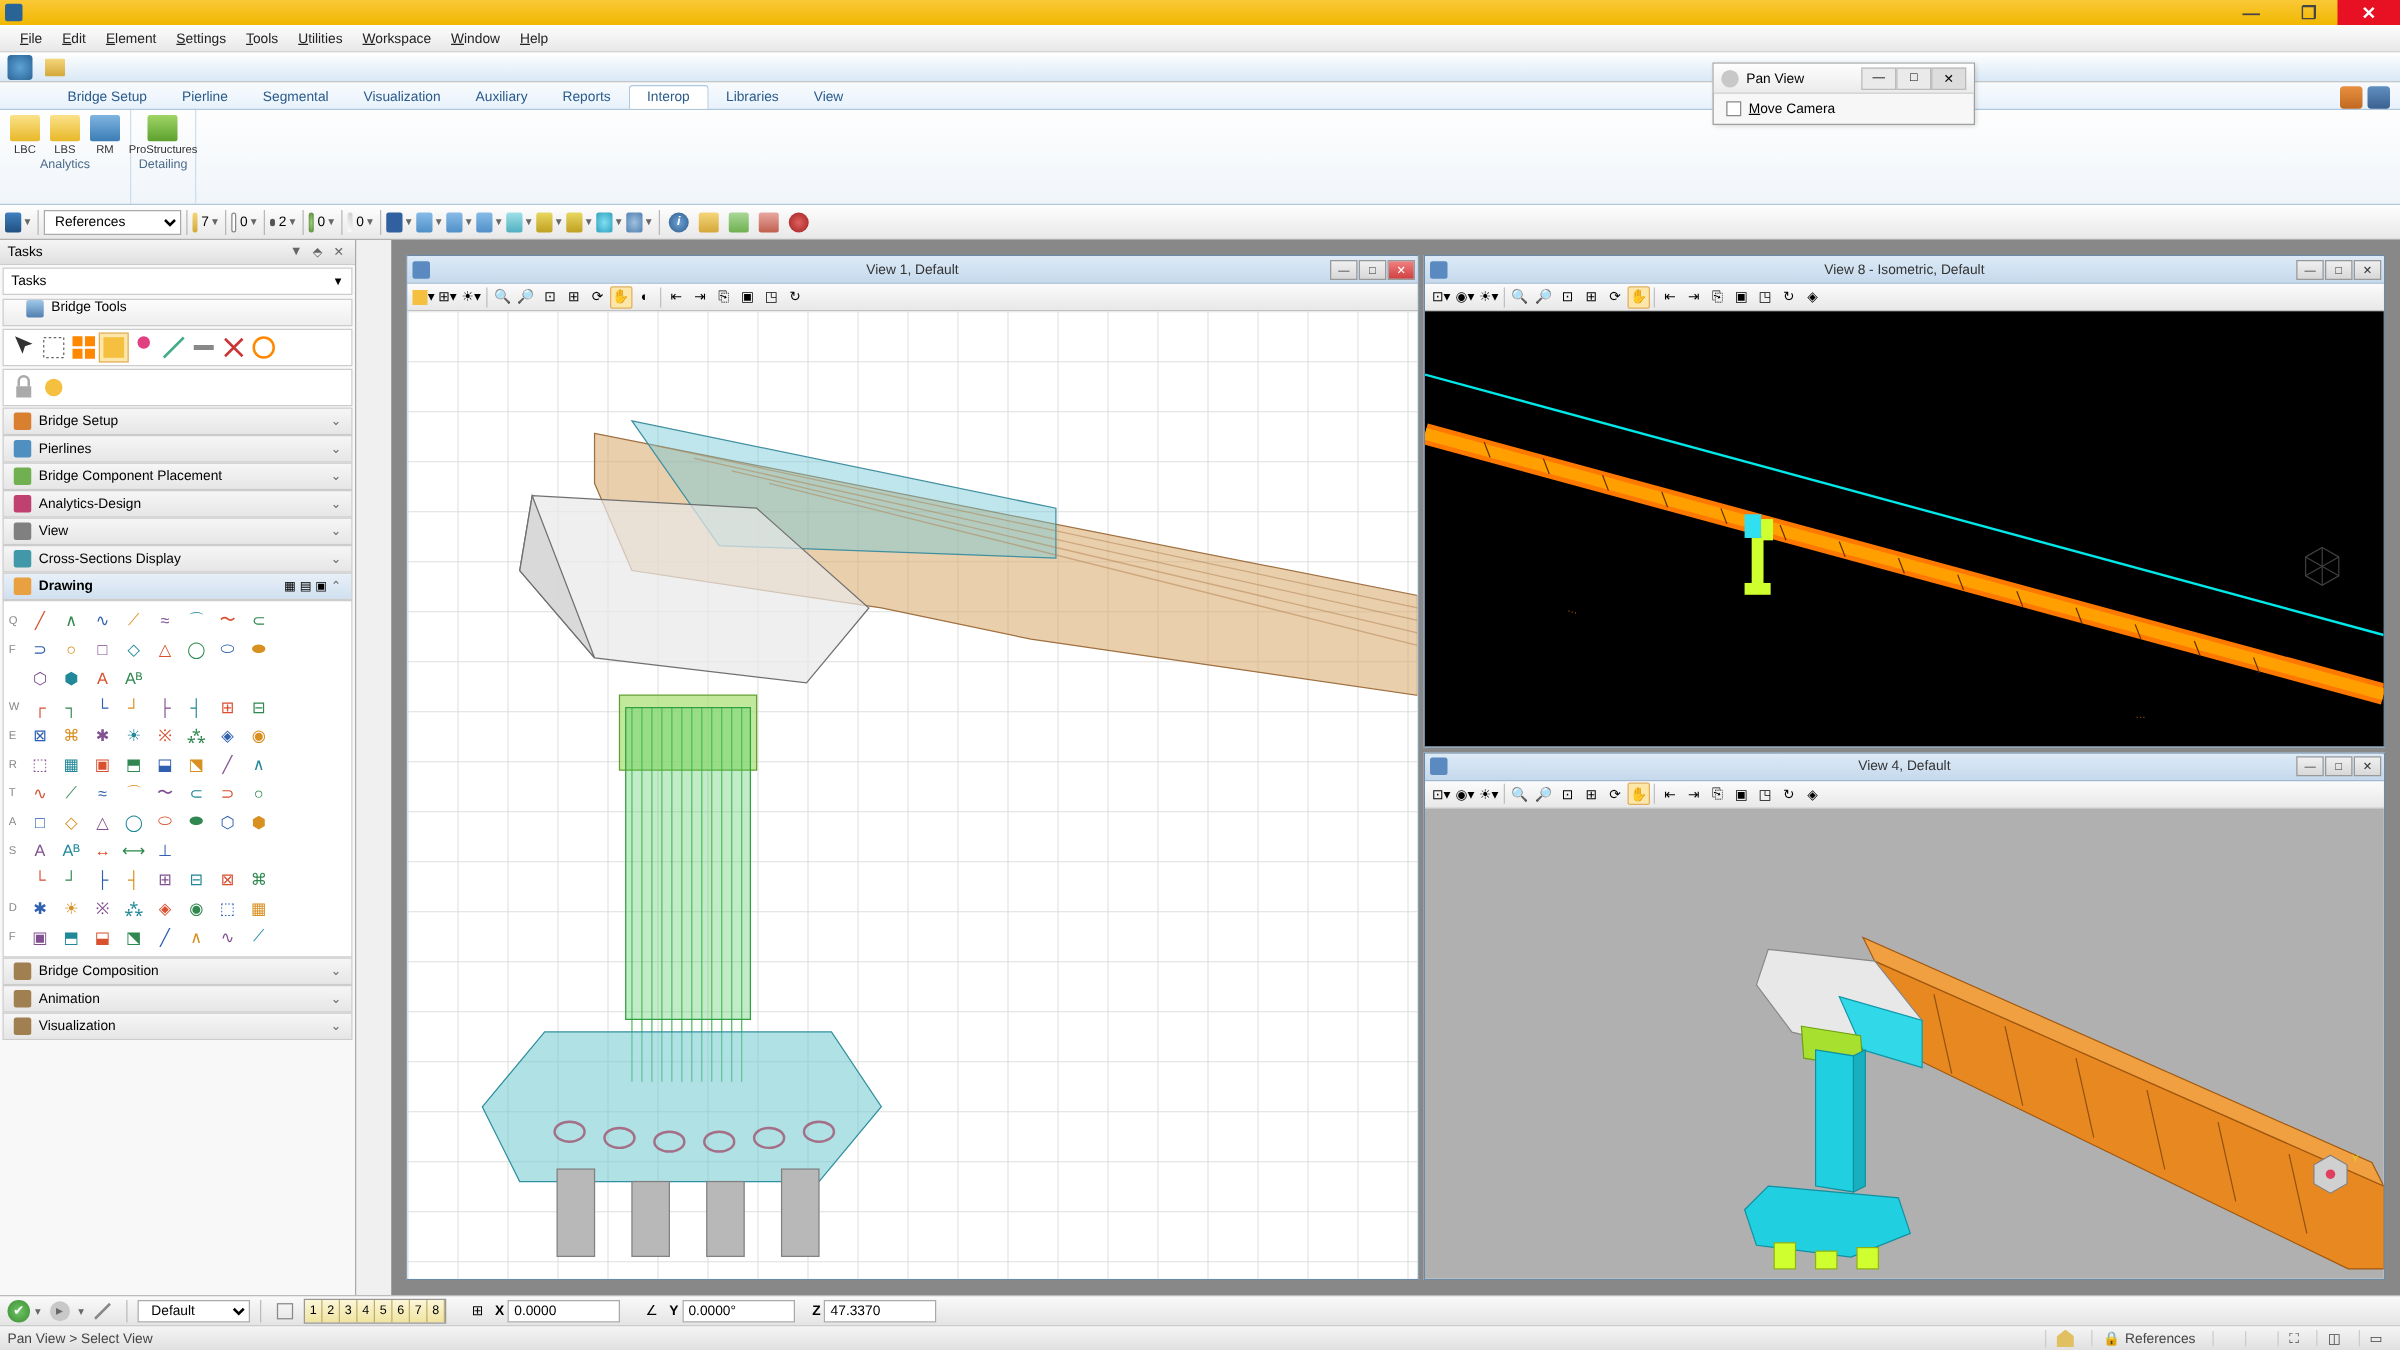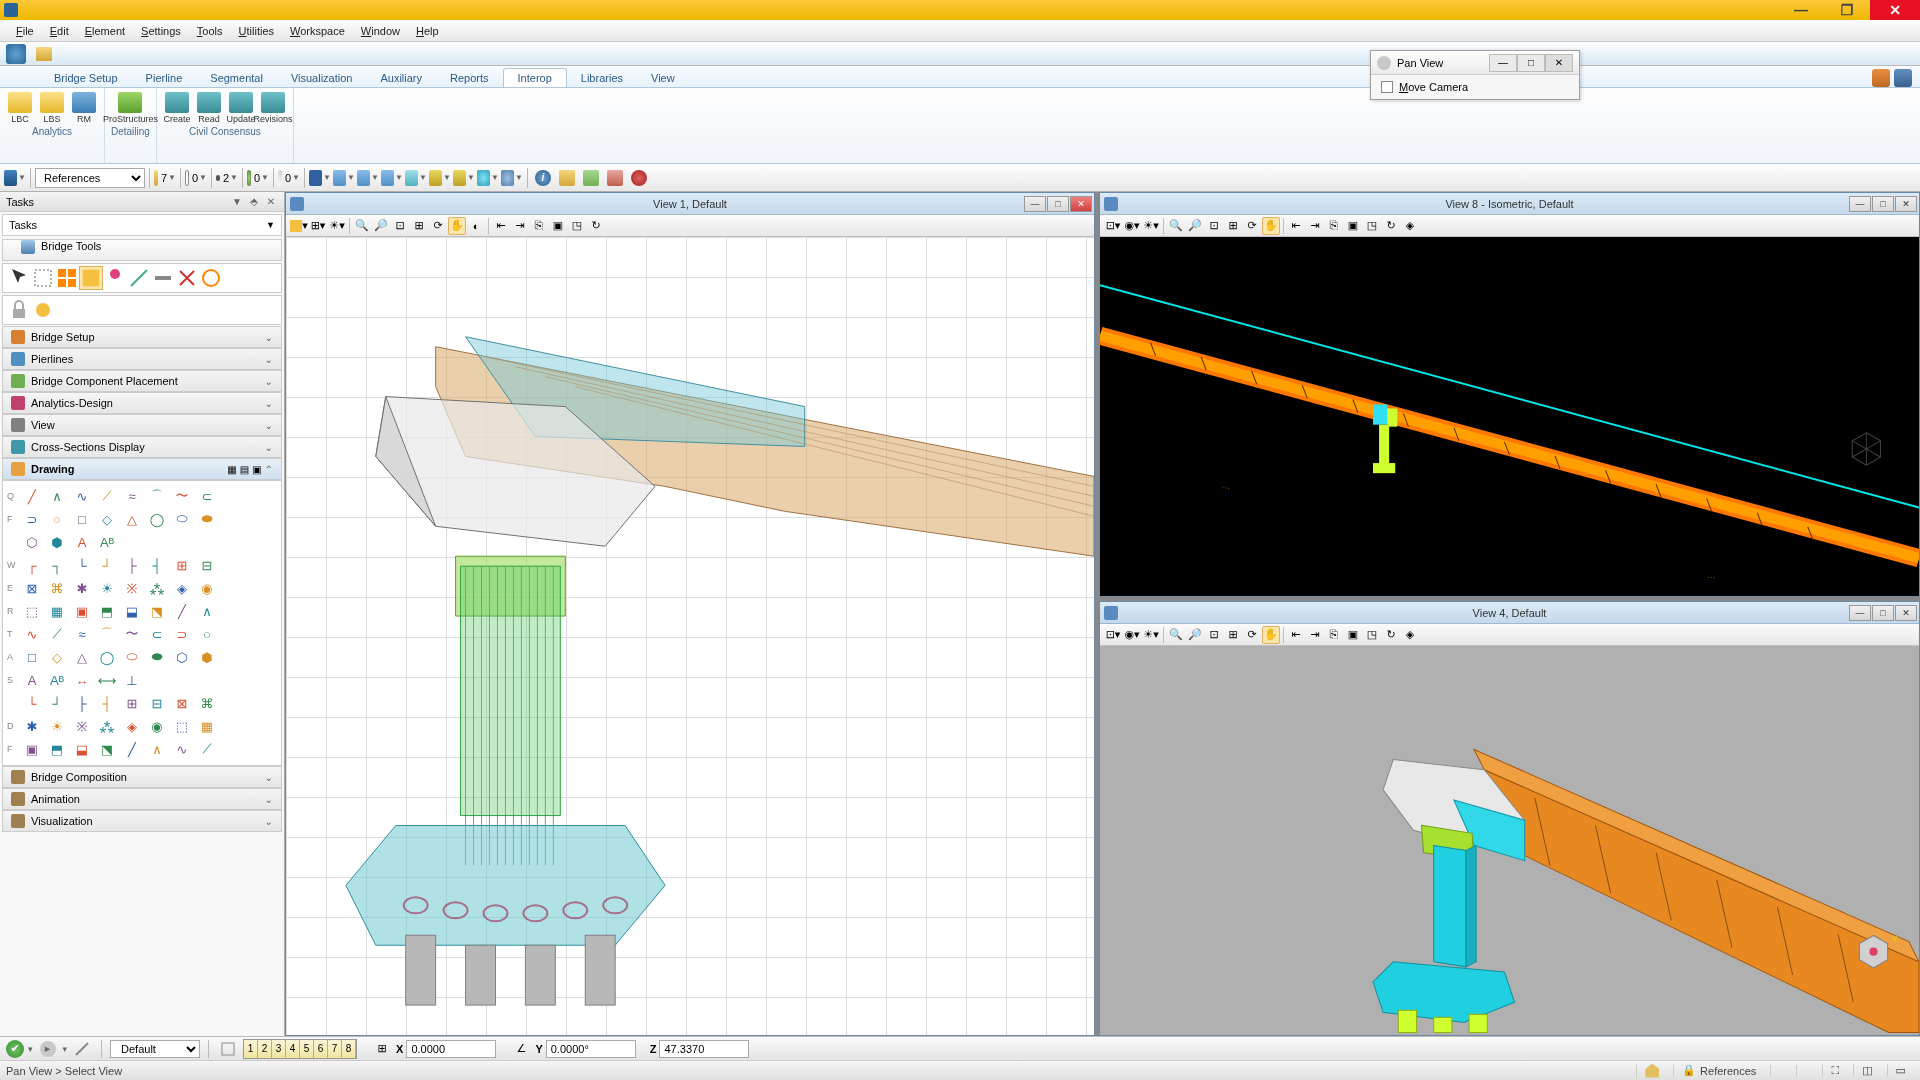--- a/index.html
+++ b/index.html
@@ -80,21 +80,21 @@
 .accordion.expanded { background: linear-gradient(#e8f0f8, #d0e0f0); }
 .tool-palette { background: #fff; border: 1px solid #ccc; margin: 0 2px; padding: 4px; }
 .tp-row { display: flex; gap: 1px; margin-bottom: 1px; align-items: center; }
 .tp-key { width: 12px; font-size: 9px; color: #888; }
 .tp-cell { width: 24px; height: 22px; display: flex; align-items: center; justify-content: center; border: 1px solid transparent; cursor: pointer; }
 .tools-row { display: flex; gap: 0; padding: 2px 4px; background: #fff; border: 1px solid #ccc; margin: 1px 2px; flex-wrap: wrap; }
 .tr-cell { width: 24px; height: 24px; display: flex; align-items: center; justify-content: center; cursor: pointer; }
 .tr-cell.highlight { background: #fce6a8; border: 1px solid #e0b060; }
 
 
-.viewport-area { flex: 1; background: #888; display: flex; gap: 4px; padding: 0; position: relative; }
+.viewport-area { flex: 1; background: #888; display: flex; gap: 4px; padding: 12px; position: relative; margin-left: 28px; }
 .vp-left { flex: 0 0 810px; }
 .vp-right { flex: 1; display: flex; flex-direction: column; gap: 4px; }
 .view-window { background: #fff; border: 1px solid #6a8aaa; display: flex; flex-direction: column; height: 100%; }
 .vw-title { height: 22px; background: linear-gradient(#ddeaf6, #c5d9ec); display: flex; align-items: center; justify-content: center; font-size: 11px; color: #333; border-bottom: 1px solid #a0b8d0; position: relative; }
 .vw-title-left { position: absolute; left: 4px; display: flex; }
 .vw-title-left-icon { width: 14px; height: 14px; background: #5a8ac0; border-radius: 2px; }
 .vw-title-btns { position: absolute; right: 2px; display: flex; gap: 1px; }
 .vwt-btn { width: 22px; height: 16px; background: linear-gradient(#f0f0f0, #d8d8d8); border: 1px solid #999; display: flex; align-items: center; justify-content: center; font-size: 9px; }
 .vwt-btn.close { background: linear-gradient(#f08080, #d04040); color: #fff; }
 .vw-toolbar { height: 22px; background: linear-gradient(#fbfbfb, #e8e8e8); display: flex; align-items: center; padding: 0 4px; gap: 1px; border-bottom: 1px solid #c0c0c0; }
@@ -199,41 +199,20 @@
       <div class="rg-label">Analytics</div>
     </div>
     <div class="ribbon-group">
       <div class="rg-icons">
         <div class="rg-icon">
           <div class="rg-icon-img green"></div>
           <div style="font-size: 9px;">ProStructures</div>
         </div>
       </div>
       <div class="rg-label">Detailing</div>
-    </div>
-    <div class="ribbon-group">
-      <div class="rg-icons">
-        <div class="rg-icon">
-          <div class="rg-icon-img teal"></div>
-          <div style="font-size: 9px;">Create</div>
-        </div>
-        <div class="rg-icon">
-          <div class="rg-icon-img teal"></div>
-          <div style="font-size: 9px;">Read</div>
-        </div>
-        <div class="rg-icon">
-          <div class="rg-icon-img teal"></div>
-          <div style="font-size: 9px;">Update</div>
-        </div>
-        <div class="rg-icon">
-          <div class="rg-icon-img teal"></div>
-          <div style="font-size: 9px;">Revisions</div>
-        </div>
-      </div>
-      <div class="rg-label">Civil Consensus</div>
     </div>
   </div>
 
 <div class="popup">
   <div class="popup-title">
     <div class="popup-title-icon"></div>
     <div class="popup-title-text">Pan View</div>
     <div class="popup-title-btns">
       <div class="ptb">—</div>
       <div class="ptb">□</div>

